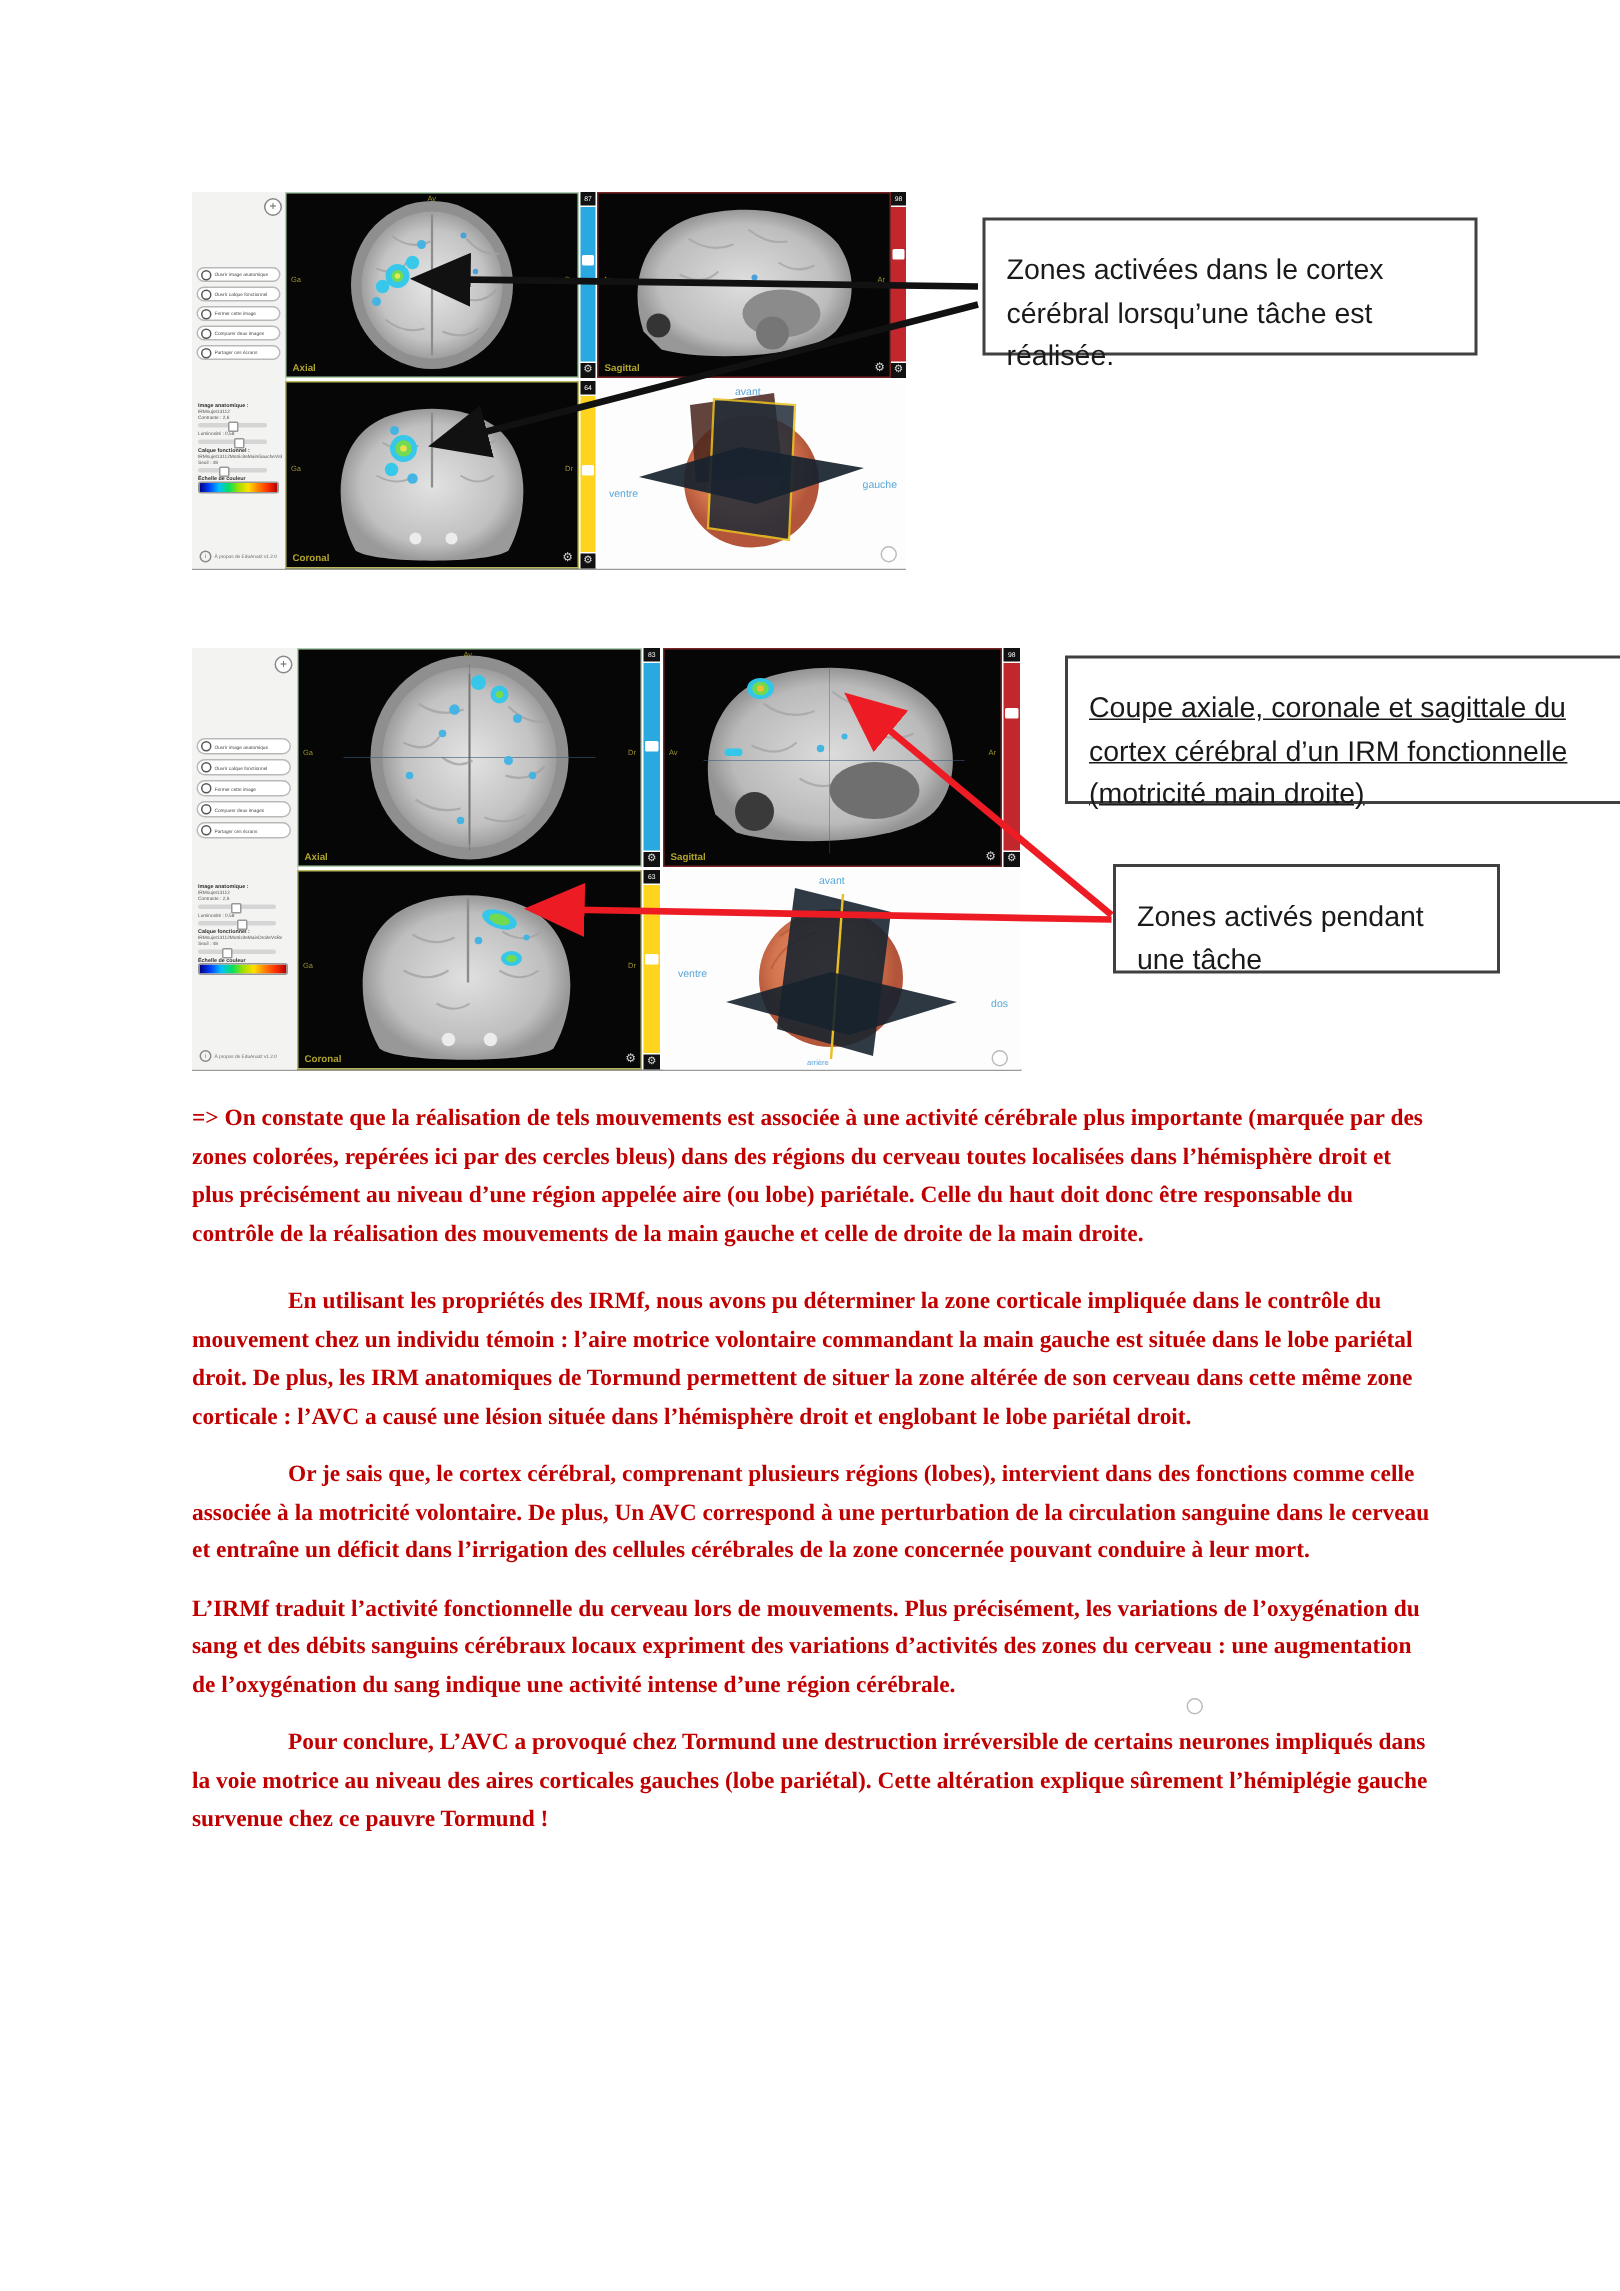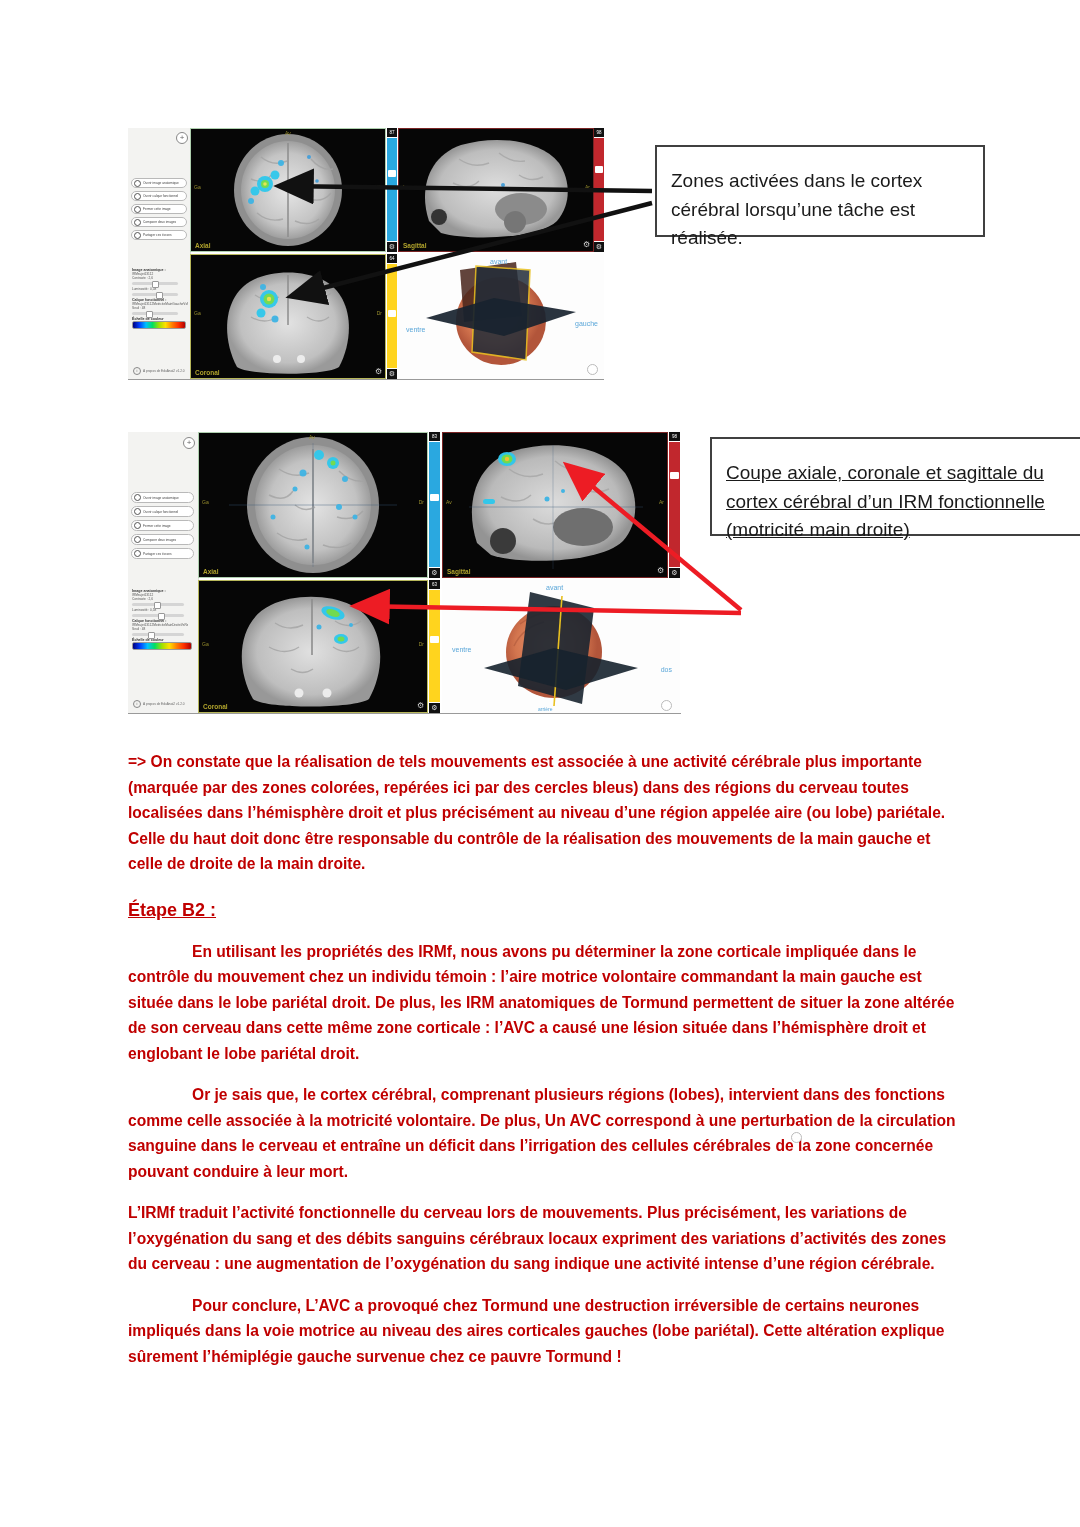--- a/index.html
+++ b/index.html
@@ -46,21 +46,21 @@
   
   .callout{position:absolute;background:#fff;border:2px solid #404040;box-sizing:border-box;
            color:#1a1a1a;font-size:19px;line-height:1.5;padding:20px 14px;}
 
   
   #arrows{position:absolute;left:0;top:0;pointer-events:none;z-index:5;}
 
   
   .essay{position:absolute;left:128px;width:828px;color:#c00000;font-weight:bold;
          font-size:15.6px;line-height:25.5px;}
-  .essay p{margin:16px 0 13px 0;}
+  .essay p{margin:0 0 13px 0;font-family:Liberation Serif, serif;}
   .essay p.ind{text-indent:64px;}
   .essay h2{color:#c00000;font-size:18px;line-height:26px;margin:8px 0 14px 0;
             text-decoration:underline;font-weight:bold;}
 </style>
 </head>
 <body>
 
 <div id="page">
 
   <div class="viewer" style="left:128px;top:128px;width:476px;height:251px;">
@@ -428,38 +428,40 @@
   <span class="gray-o" style="left:661px;top:700px;"></span>
 
   <div class="callout" style="left:655px;top:145px;width:330px;height:92px;">
     <span>Zones activées dans le cortex cérébral lorsqu’une tâche est réalisée.</span>
   </div>
 
   <div class="callout" style="left:710px;top:437px;width:377px;height:99px;">
     <span class="u" style="text-decoration:underline;">Coupe axiale, coronale et sagittale du cortex cérébral d’un IRM fonctionnelle (motricité main droite)</span>
   </div>
 
+  <div class="callout" style="left:742px;top:576px;width:258px;height:73px;font-size:19px;">
+    <span>Zones activés pendant une tâche</span>
+  </div>
 
   <svg id="arrows" width="1080" height="1527" viewBox="0 0 1080 1527">
     <defs>
       <marker id="ahB" markerWidth="9" markerHeight="8" refX="7.5" refY="4" orient="auto">
         <polygon points="0,0 9,4 0,8" fill="#111111"></polygon>
       </marker>
       <marker id="ahR" markerWidth="9" markerHeight="8" refX="7.5" refY="4" orient="auto">
         <polygon points="0,0 9,4 0,8" fill="#ed1c24"></polygon>
       </marker>
     </defs>
     <line x1="652" y1="191" x2="280" y2="186" stroke="#111111" stroke-width="4.5" marker-end="url(#ahB)"></line>
     <line x1="652" y1="203" x2="292" y2="296" stroke="#111111" stroke-width="4.5" marker-end="url(#ahB)"></line>
     <line x1="741" y1="610" x2="568" y2="466" stroke="#ed1c24" stroke-width="4.5" marker-end="url(#ahR)"></line>
     <line x1="741" y1="613" x2="356" y2="606" stroke="#ed1c24" stroke-width="4.5" marker-end="url(#ahR)"></line>
   </svg>
 
   <div class="essay" style="top:733px;">
     <p style="margin-bottom:20px;">=&gt; On constate que la réalisation de tels mouvements est associée à une activité cérébrale plus importante (marquée par des zones colorées, repérées ici par des cercles bleus) dans des régions du cerveau toutes localisées dans l’hémisphère droit et plus précisément au niveau d’une région appelée aire (ou lobe) pariétale. Celle du haut doit donc être responsable du contrôle de la réalisation des mouvements de la main gauche et celle de droite de la main droite.</p>
-    <h2>Étape B2 :</h2>
     <p class="ind">En utilisant les propriétés des IRMf, nous avons pu déterminer la zone corticale impliquée dans le contrôle du mouvement chez un individu témoin : l’aire motrice volontaire commandant la main gauche est située dans le lobe pariétal droit. De plus, les IRM anatomiques de Tormund permettent de situer la zone altérée de son cerveau dans cette même zone corticale : l’AVC a causé une lésion située dans l’hémisphère droit et englobant le lobe pariétal droit.</p>
     <p class="ind">Or je sais que, le cortex cérébral, comprenant plusieurs régions (lobes), intervient dans des fonctions comme celle associée à la motricité volontaire. De plus,  Un AVC correspond à une perturbation de la circulation sanguine dans le cerveau et entraîne un déficit dans l’irrigation des cellules cérébrales de la zone concernée pouvant conduire à leur mort.</p>
     <p>L’IRMf traduit l’activité fonctionnelle du cerveau lors de mouvements. Plus précisément, les variations de l’oxygénation du sang et des débits sanguins cérébraux locaux expriment des variations d’activités des zones du cerveau : une augmentation de l’oxygénation du sang indique une activité intense d’une région cérébrale.</p>
     <p class="ind">Pour conclure, L’AVC a provoqué chez Tormund une destruction irréversible de certains neurones impliqués dans la voie motrice au niveau des aires corticales gauches (lobe pariétal). Cette altération explique sûrement l’hémiplégie gauche survenue chez ce pauvre Tormund !</p>
   </div>
 
 </div>
 
 </body></html>

